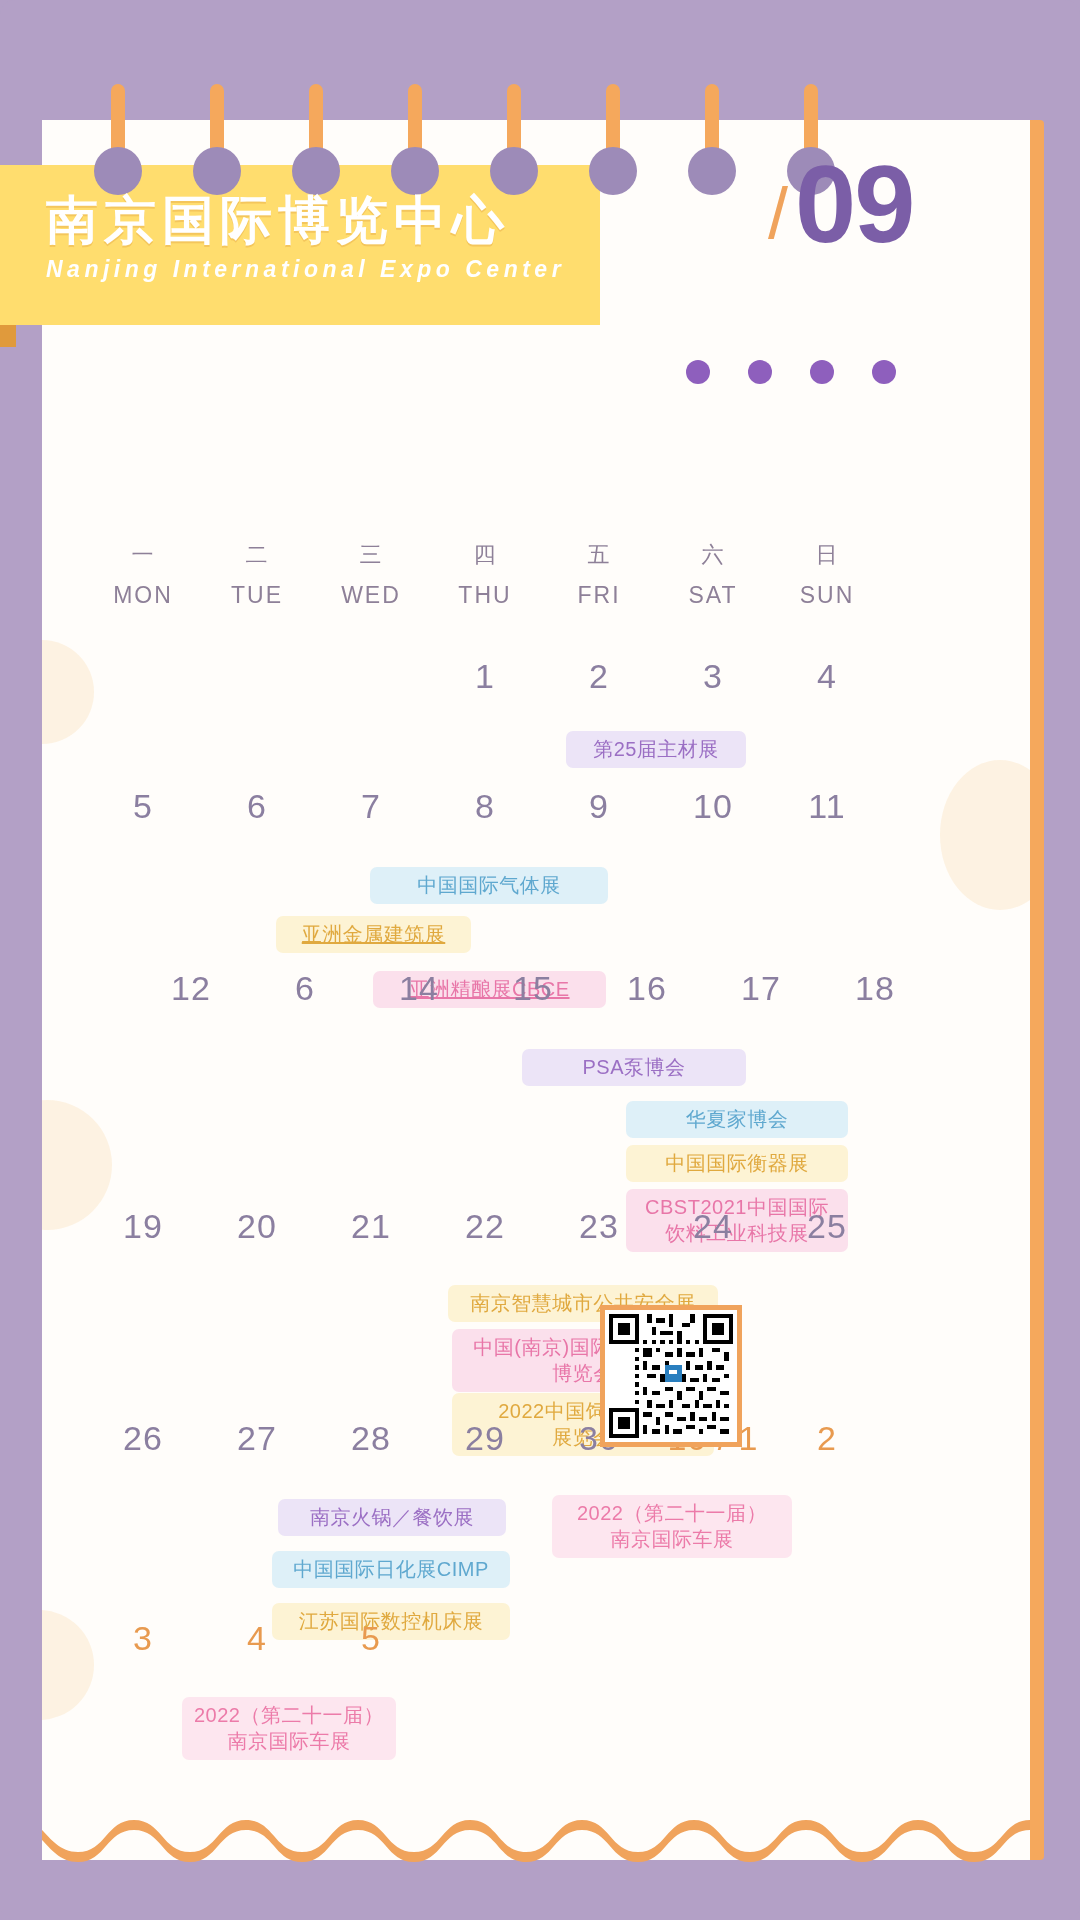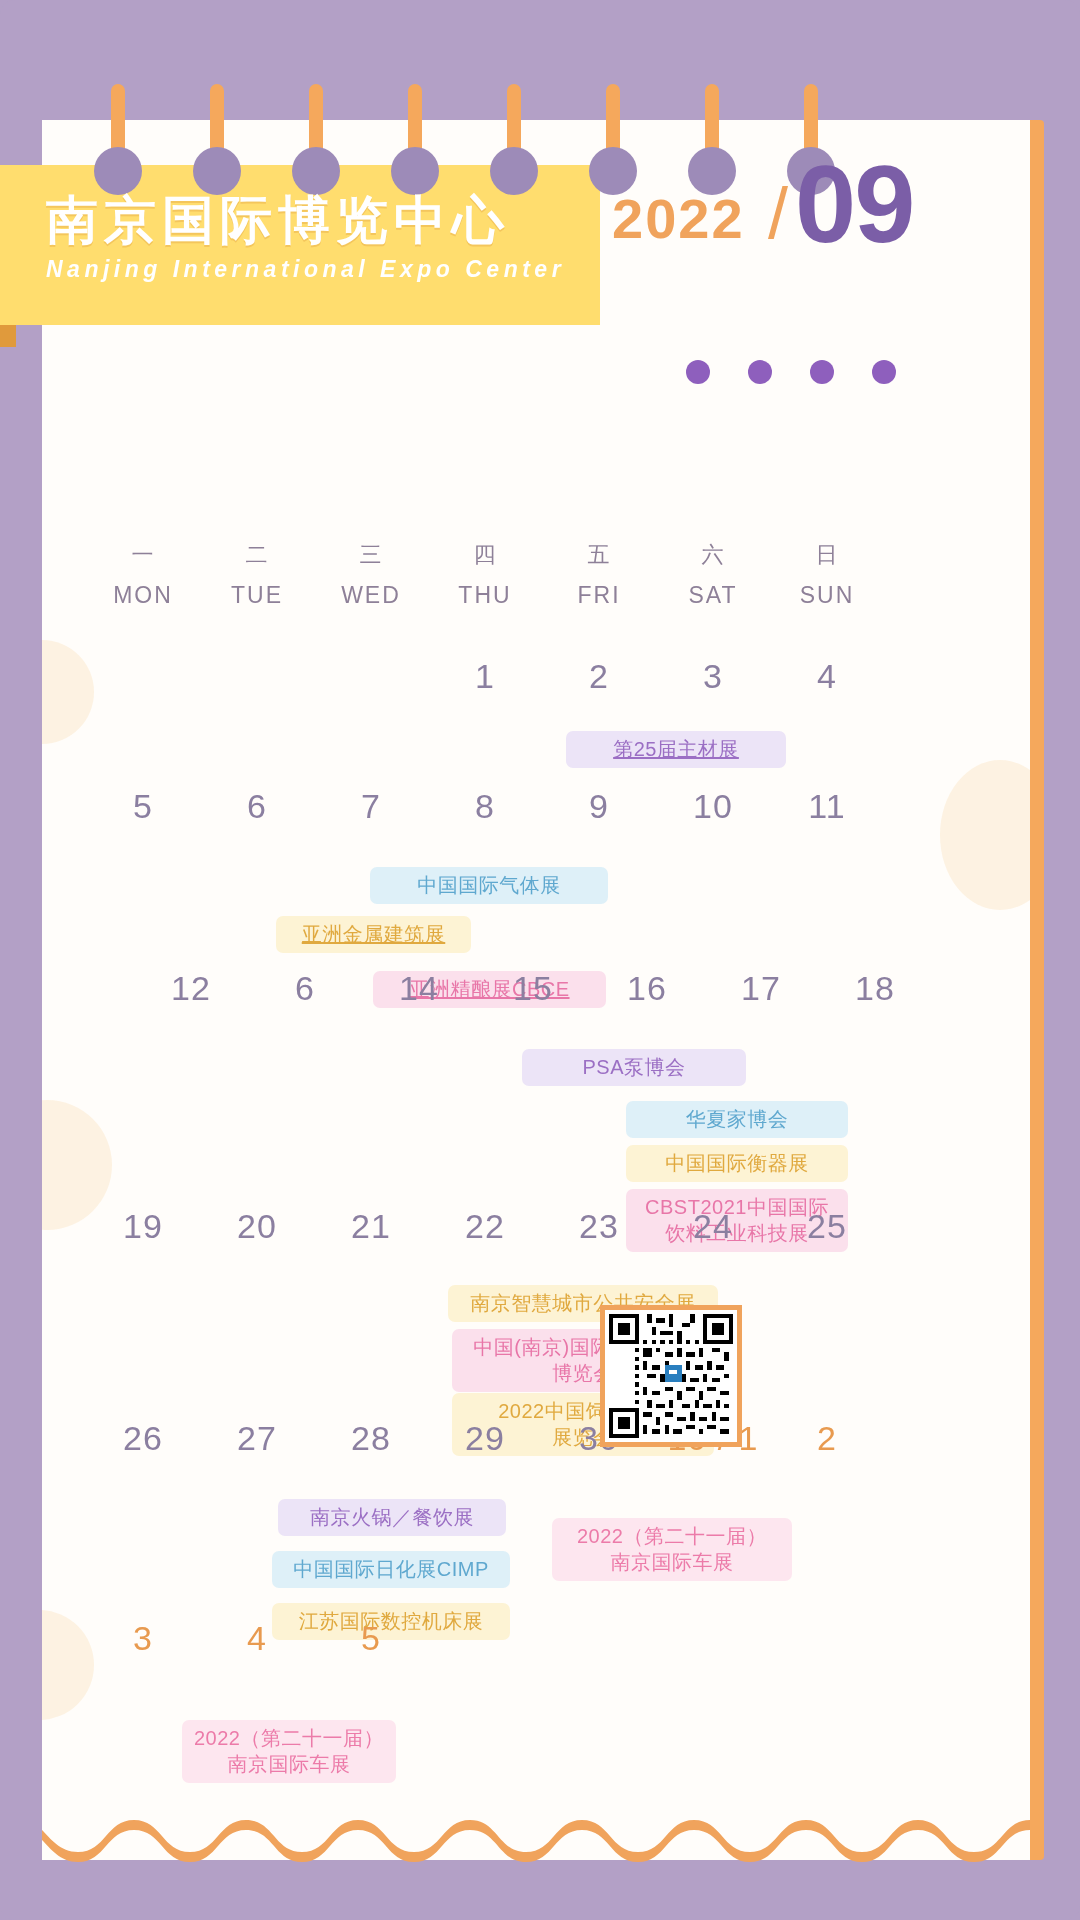--- a/index.html
+++ b/index.html
@@ -227,21 +227,21 @@
     padding: 5px 6px 6px 6px;
     white-space: pre-line;
     letter-spacing: .5px;
   }
 
   
   .ev.purple { background: #ece4f7; color: #9b6fc4; }
   .ev.blue   { background: #def0f8; color: #5fa8cf; }
   .ev.yellow { background: #fdf3d4; color: #e0a93f; }
   .ev.pink   { background: #fbe0ec; color: #e876a8; }
-  .ev.pink2  { background: #fde6ef; color: #ec7ba9; margin-top: 23px; }
+  .ev.pink2  { background: #fde6ef; color: #ec7ba9; }
 
   
   .qr-frame {
     position: absolute;
     left: 600px;
     top: 1305px;
     width: 142px;
     height: 142px;
     border: 5px solid #f0a35c;
     background: #ffffff;
@@ -292,21 +292,20 @@
     <div class="ring-dot" style="left:589px;"></div>
     <div class="ring-dot" style="left:688px;"></div>
     <div class="ring-dot" style="left:787px;"></div>
   </div>
 
   <div class="title-tail"></div>
   <div class="title-block"></div>
   <div class="title-cn">南京国际博览中心</div>
   <div class="title-en">Nanjing International Expo Center</div>
 
-  <div class="year">2022</div>
   <div class="slash">/</div>
   <div class="month">09</div>
 
   <div class="dots-row">
     <i></i><i></i><i></i><i></i>
   </div>
 
   <div class="cal">
 
     <div class="dow-row">
@@ -344,21 +343,21 @@
       <div class="date-row">
         <div class="date-cell"></div>
         <div class="date-cell"></div>
         <div class="date-cell"></div>
         <div class="date-cell">1</div>
         <div class="date-cell">2</div>
         <div class="date-cell">3</div>
         <div class="date-cell">4</div>
       </div>
       <div class="events">
-        <div class="ev purple" style="left:480px; top:38px; width:220px;text-decoration:underline;">第25届主材展</div>
+        <div class="ev purple" style="left:480px; top:38px; width:180px;">第25届主材展</div>
       </div>
     </div>
 
     <div class="week" style="height:182px;">
       <div class="date-row">
         <div class="date-cell">5</div>
         <div class="date-cell">6</div>
         <div class="date-cell">7</div>
         <div class="date-cell">8</div>
         <div class="date-cell">9</div>

